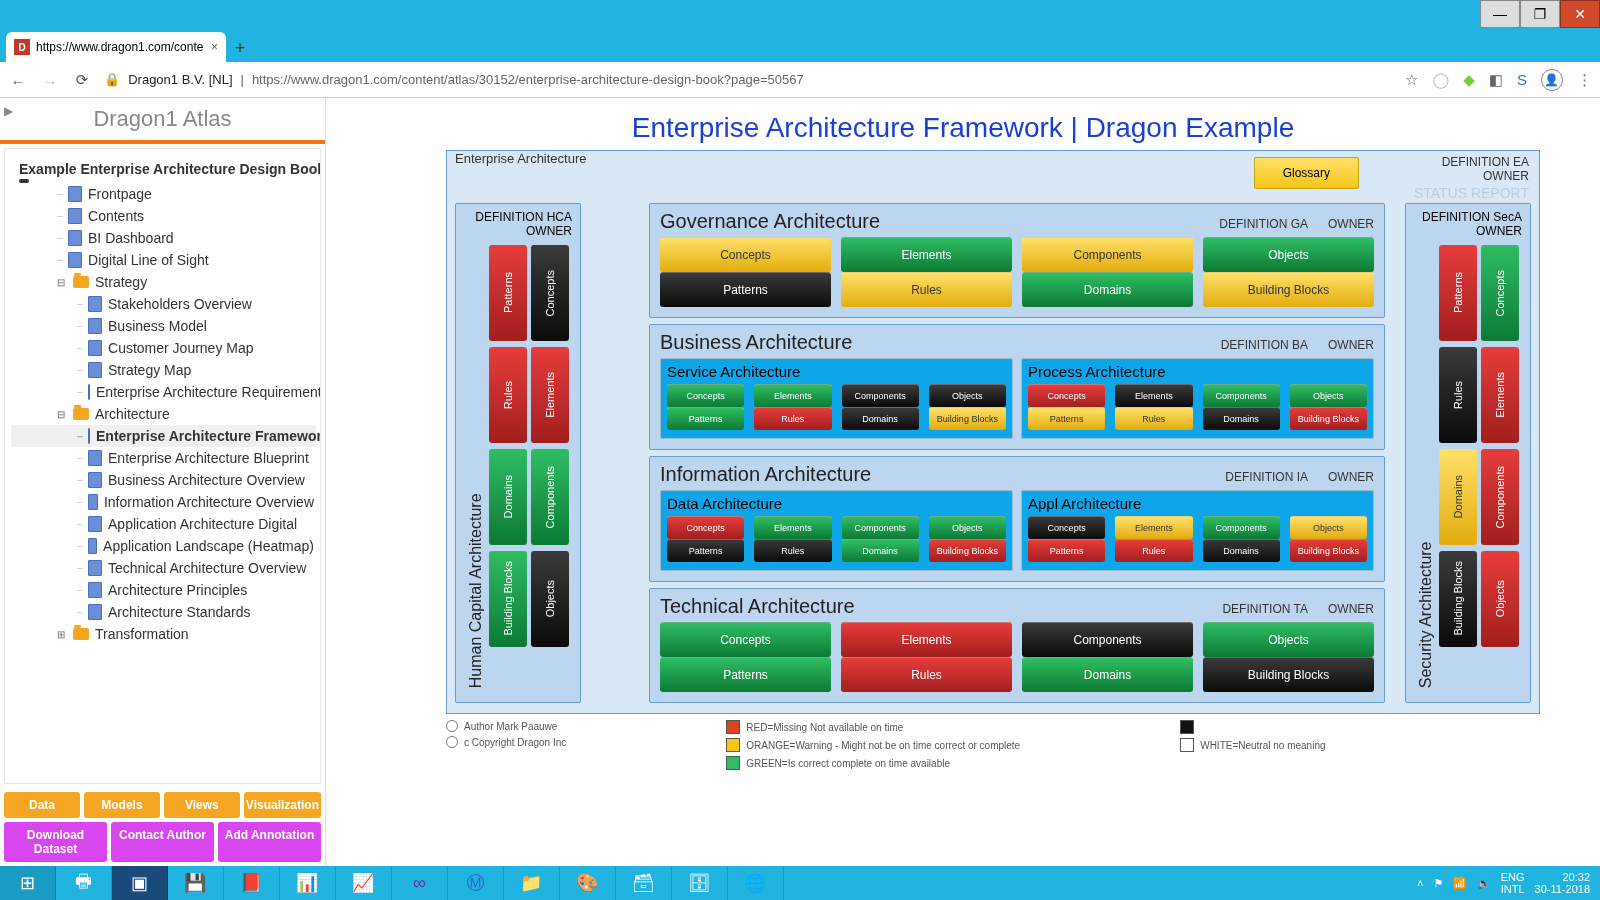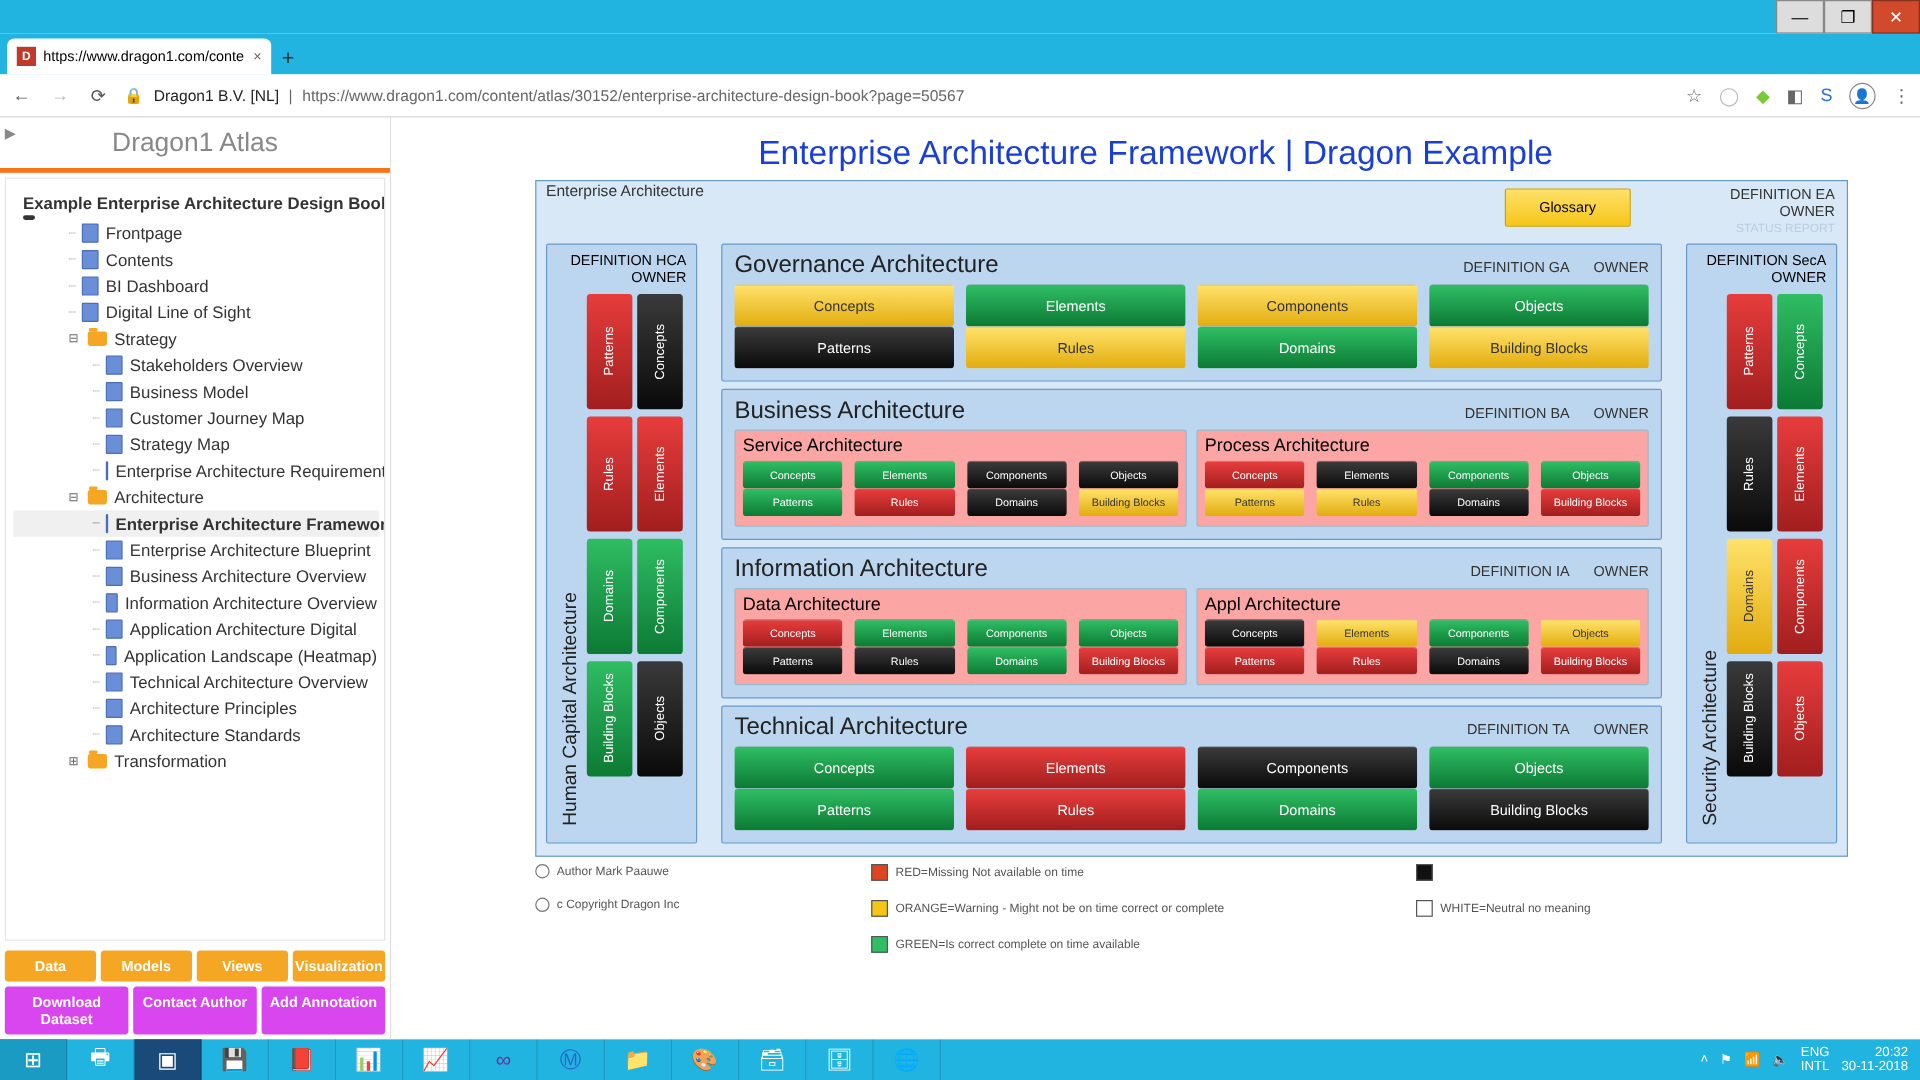--- a/index.html
+++ b/index.html
@@ -52,51 +52,51 @@
 .side-buttons{ padding:4px; display:flex; flex-wrap:wrap; gap:4px;}
 .side-buttons .ob{ flex:1 0 22%; background:#f5a623; color:#fff; text-align:center; padding:6px 2px; border-radius:3px; font-size:12px; font-weight:600;}
 .side-buttons .gb{ flex:1 0 30%; background:#d946ef; color:#fff; text-align:center; padding:6px 2px; border-radius:3px; font-size:12px; font-weight:600;}
 
 
 .diagram-title{ text-align:center; color:#1a3fd4; font-size:28px; font-weight:500; padding:14px 0 6px;}
 .frame{ margin:0 60px 4px 120px; border:1px solid #6699cc; background:#d9e8f7; padding:6px 8px 10px; position:relative;}
 .frame-label{ font-size:13px; color:#333; position:absolute; top:0; left:8px;}
 .glossary-btn{ position:absolute; top:6px; right:180px; background:linear-gradient(#ffe169,#f5c518); border:1px solid #c9a20e; padding:8px 28px; font-size:12px; border-radius:2px;}
 .def-ea{ position:absolute; top:4px; right:10px; font-size:12px; text-align:right; color:#333; line-height:1.2;}
-.status-rep{ position:absolute; top:34px; right:10px; font-size:10px; color:#b8cde2;}
+.status-rep{ position:absolute; top:34px; right:10px; font-size:14px; color:#b8cde2;}
 
 .cols{ display:flex; gap:20px; margin-top:46px;}
 .vcol{ width:126px; background:#bcd6ef; border:1px solid #6699cc; border-radius:2px; padding:4px 4px 8px; display:flex; flex-direction:column; align-items:center;}
 .vcol .hdr{ font-size:12px; text-align:right; width:100%; padding:2px 4px 6px; line-height:1.2;}
 .vcol .vtitle{ writing-mode:vertical-rl; text-orientation:mixed; transform:rotate(180deg); font-size:16px; color:#222; padding:6px 0;}
 .vcol .body{ flex:1; display:flex; gap:4px;}
 .vcol .pills{ display:flex; flex-direction:column; gap:6px;}
 .vpill{ width:38px; height:96px; border-radius:3px; display:flex; align-items:center; justify-content:center; color:#fff; font-size:11px;}
 .vpill span{ writing-mode:vertical-rl; transform:rotate(180deg);}
 
-.center{ flex:1; display:flex; flex-direction:column; gap:6px;}
+.center{ flex:1; display:flex; flex-direction:column; gap:6px;margin-left:48px;}
 .sect{ background:#bcd6ef; border:1px solid #6699cc; border-radius:2px; padding:6px 10px 10px;}
 .sect-hdr{ display:flex; align-items:baseline; padding-bottom:4px;}
 .sect-hdr .t{ font-size:20px; color:#222;}
 .sect-hdr .r{ margin-left:auto; font-size:12px; color:#333; display:flex; gap:20px;}
 .btnrow{ display:flex; gap:10px; flex-wrap:wrap;}
 .hb{ flex:1 0 120px; text-align:center; color:#fff; font-size:12px; padding:10px 2px; border-radius:3px; border-top:1px solid rgba(255,255,255,.4);}
 .subrow{ display:flex; gap:8px;}
-.subsect{ flex:1; background:#fca5a5; border:1px solid #9bc; border-radius:2px; padding:4px 6px 8px;}
+.subsect{ flex:1; background:#0ea5e9; border:1px solid #9bc; border-radius:2px; padding:4px 6px 8px;}
 .subsect .st{ font-size:15px; padding-bottom:4px;}
 .subsect .btnrow .hb{ flex:1 0 50px; font-size:9px; padding:6px 1px;}
 
 .c-red{ background:linear-gradient(#e73c3c,#a21e1e);} 
 .c-green{ background:linear-gradient(#2fbd63,#0c7a34);} 
 .c-yellow{ background:linear-gradient(#ffe169,#e2ac0e); color:#333 !important;} 
 .c-black{ background:linear-gradient(#3a3a3a,#0a0a0a);} 
 
 
 .legend{ margin:6px 60px 0 120px; display:flex; font-size:10px; color:#555; gap:40px; align-items:flex-start;}
-.legend .col{ display:flex; flex-direction:column; gap:16px;}
+.legend .col{ display:flex; flex-direction:column; gap:4px;}
 .legend .row{ display:flex; align-items:center; gap:6px;}
 .sw{ width:14px; height:14px; border:1px solid #555;}
 .radio{ width:12px; height:12px; border:1px solid #777; border-radius:50%;}
 
 
 .taskbar{ height:34px; background:#22b4e0; display:flex; align-items:stretch;}
 .taskbar .tb{ width:56px; border-right:1px solid rgba(0,0,0,.15); display:flex; align-items:center; justify-content:center; font-size:18px; color:#fff;}
 .taskbar .tb.start{ background:#1a9bc4;}
 .taskbar .spacer{ flex:1;}
 .taskbar .tray{ display:flex; align-items:center; gap:10px; padding:0 10px; color:#fff; font-size:11px;}

